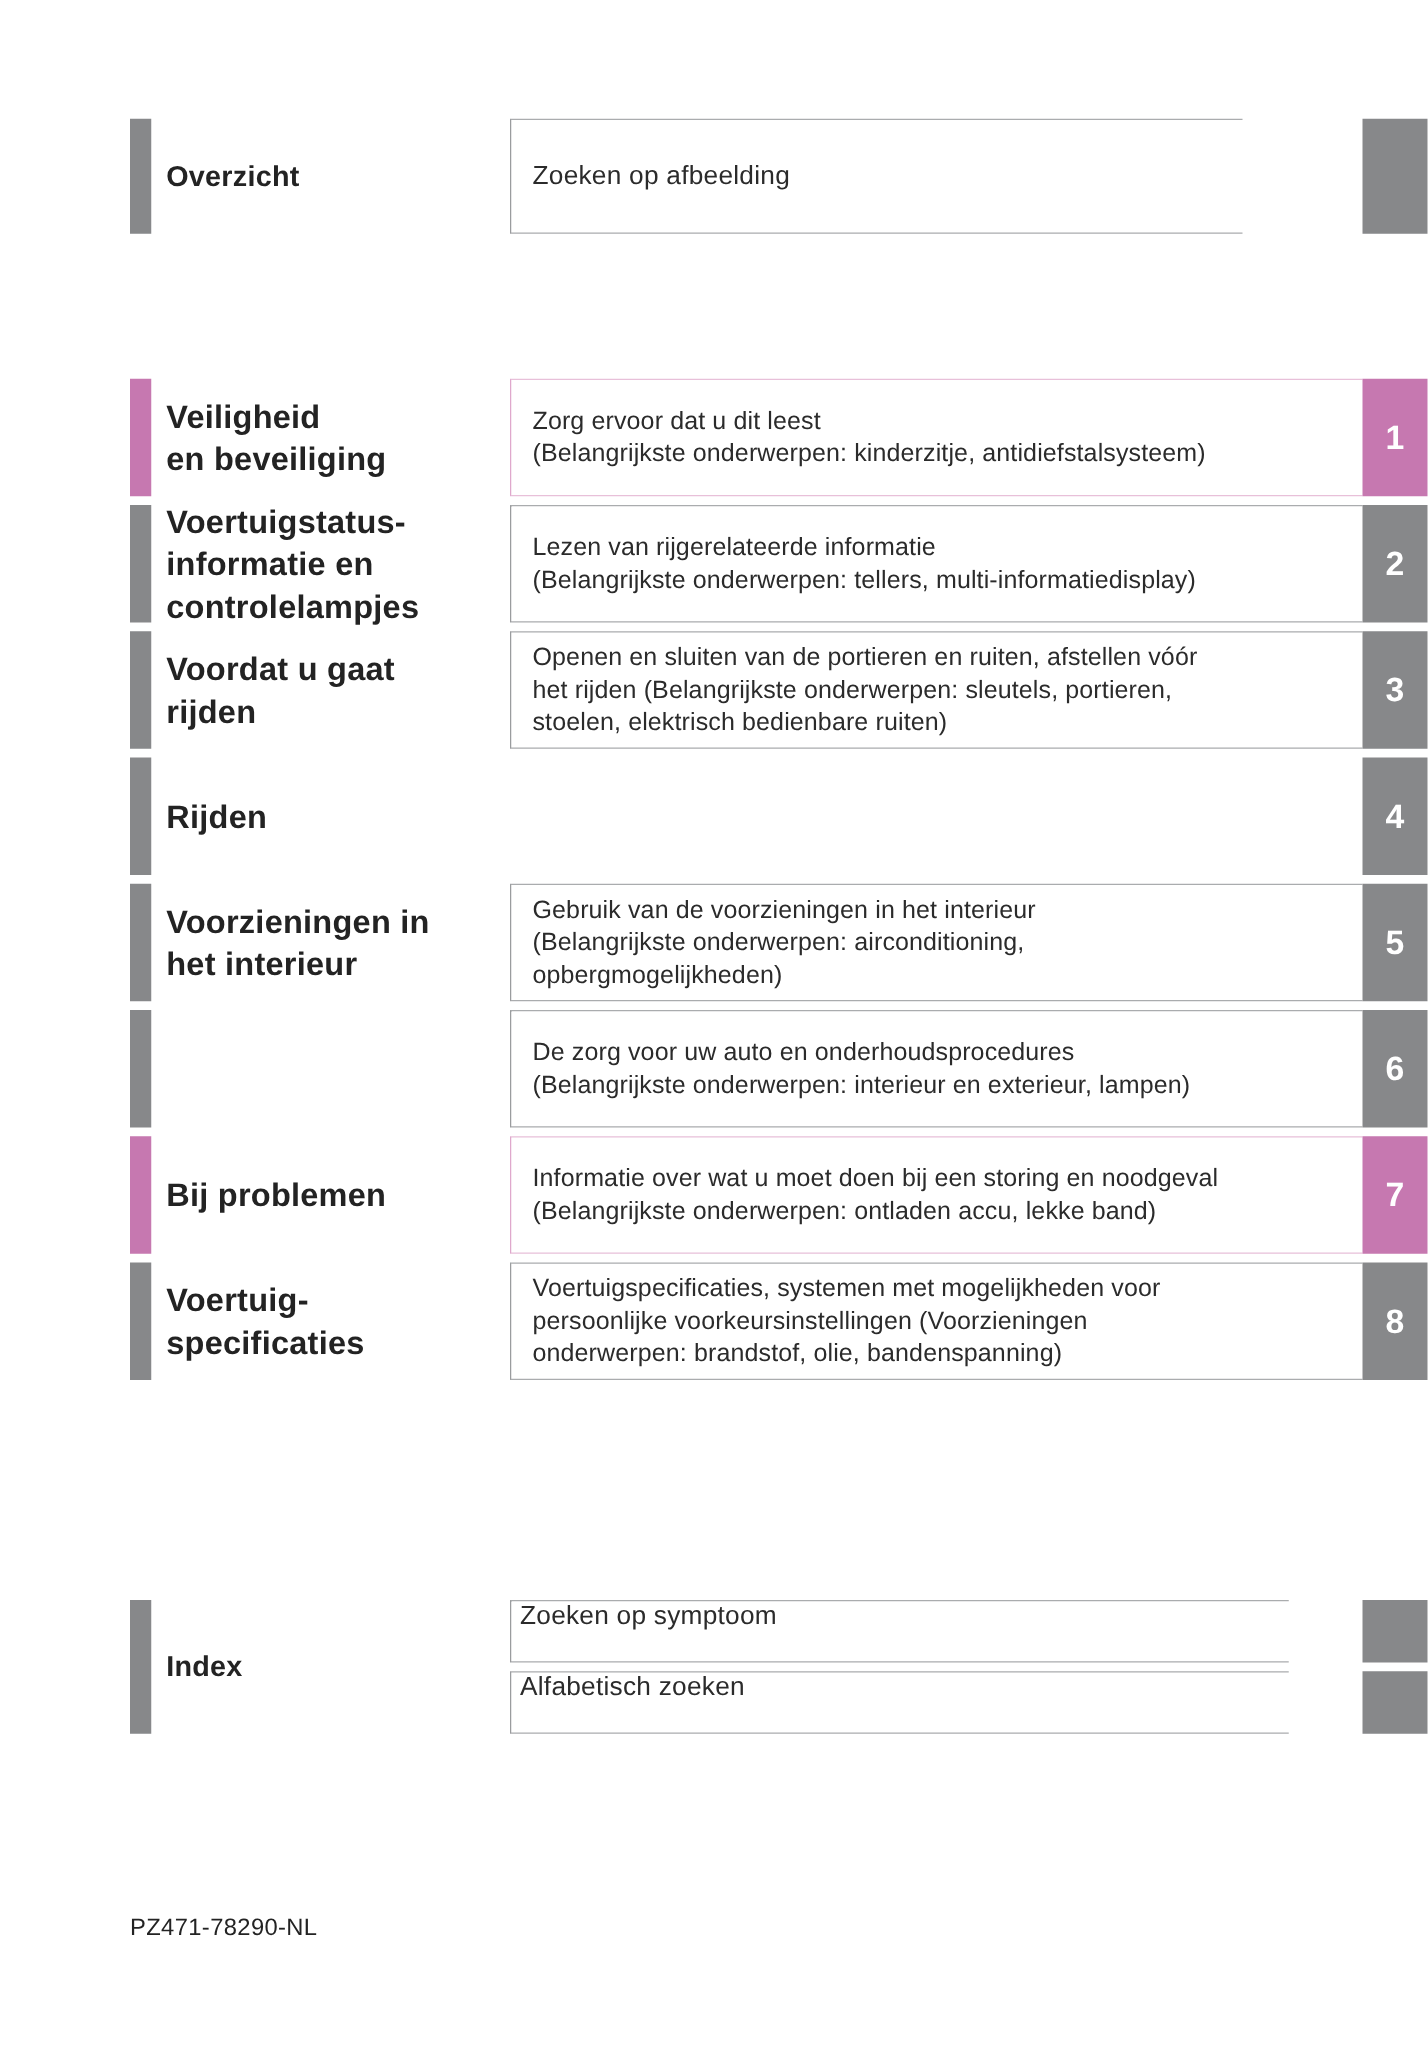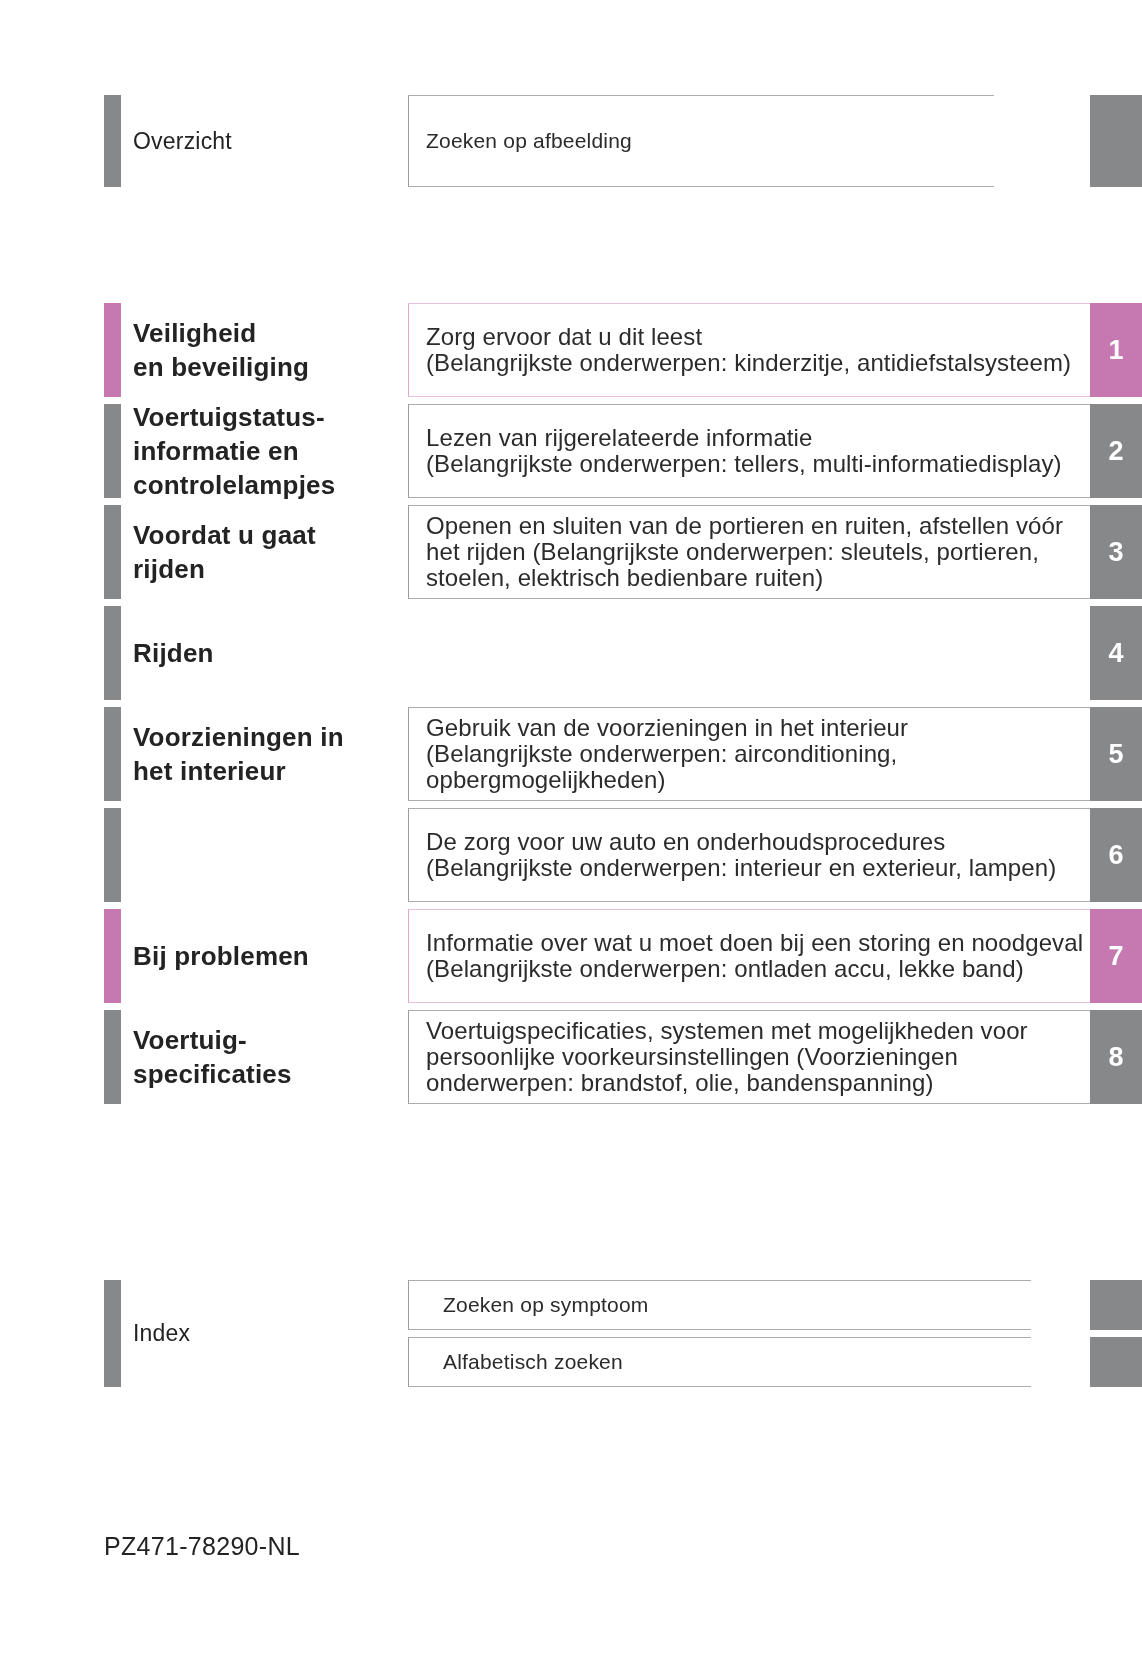--- a/index.html
+++ b/index.html
@@ -5,21 +5,21 @@
   html,body{margin:0;padding:0;}
   body{
     width:1142px;height:1654px;position:relative;background:#ffffff;
     font-family:"Liberation Sans",sans-serif;color:#242424;overflow:hidden;
   }
   
   .band{position:absolute;left:0;width:1142px;}
   .band .bar{position:absolute;left:104px;top:0;bottom:0;width:17px;background:#87888a;}
   .band .side-label{
     position:absolute;left:133px;top:0;bottom:0;width:265px;
-    display:flex;align-items:center;font-size:23px;font-weight:normal;
+    display:flex;align-items:center;font-size:23px;font-weight:bold;
     line-height:33px;white-space:pre-line;color:#232323;letter-spacing:.2px;
   }
   .overview-band{top:95px;height:92px;}
   .plain-box{
     position:absolute;left:408px;width:586px;box-sizing:border-box;
     border-top:1px solid #aaacae;border-bottom:1px solid #aaacae;border-left:1px solid #9a9c9e;
     display:flex;align-items:center;padding-left:17px;
     font-size:21px;color:#2b2b2b;letter-spacing:.2px;
   }
   .overview-band .plain-box{top:0;height:92px;}
@@ -36,42 +36,42 @@
   .row.pink .bar{background:#c678b0;}
   .row .label{
     position:absolute;left:133px;top:-8px;bottom:-8px;width:262px;
     display:flex;align-items:center;font-size:26px;font-weight:bold;
     line-height:34px;white-space:pre-line;color:#232323;letter-spacing:.2px;
   }
   .row .box{
     position:absolute;left:408px;top:0;bottom:0;width:682px;box-sizing:border-box;
     border-top:1px solid #aaacae;border-bottom:1px solid #aaacae;border-left:1px solid #9a9c9e;
     display:flex;align-items:center;padding-left:17px;
-    font-size:24px;line-height:26px;white-space:pre-line;color:#2b2b2b;letter-spacing:.1px;
+    font-size:20px;line-height:26px;white-space:pre-line;color:#2b2b2b;letter-spacing:.1px;
   }
   .row.pink .box{border-top-color:#e8c0d9;border-bottom-color:#e8c0d9;border-left-color:#dfa8cc;}
   .row .tab{
     position:absolute;left:1090px;top:0;bottom:0;width:52px;background:#87888a;
     display:flex;align-items:center;justify-content:center;
     color:#ffffff;font-size:27px;font-weight:bold;
   }
   .row.pink .tab{background:#c678b0;}
   
   .index-band{top:1280px;height:107px;}
   .index-item{position:absolute;left:408px;width:623px;height:50px;box-sizing:border-box;
     border-top:1px solid #aaacae;border-bottom:1px solid #aaacae;border-left:1px solid #9a9c9e;
-    display:flex;align-items:center;padding-left:34px;font-size:21px;color:#2b2b2b;letter-spacing:.2px;}
+    display:flex;align-items:flex-start;padding-left:7px;font-size:21px;color:#2b2b2b;letter-spacing:.2px;}
   .index-item.first{top:0;}
   .index-item.second{top:57px;}
   .index-tab{position:absolute;left:1090px;width:52px;height:50px;background:#87888a;}
   .index-tab.first{top:0;}
   .index-tab.second{top:57px;}
   
   .footer-code{
-    position:absolute;left:104px;top:1532px;font-size:25px;color:#232323;letter-spacing:.3px;
+    position:absolute;left:104px;top:1532px;font-size:19px;color:#232323;letter-spacing:.3px;
   }
 </style>
 </head>
 <body>
 
 <div class="band overview-band">
   <div class="bar"></div>
   <div class="side-label">Overzicht</div>
   <div class="plain-box">
     <span>Zoeken op afbeelding</span>

